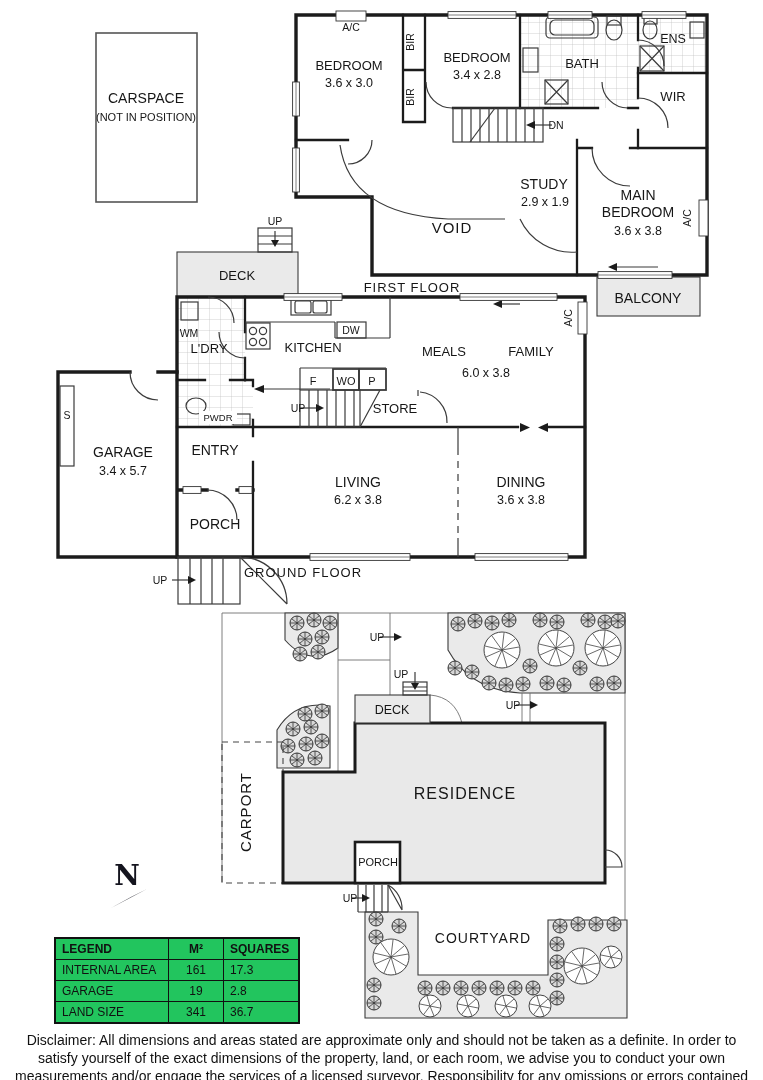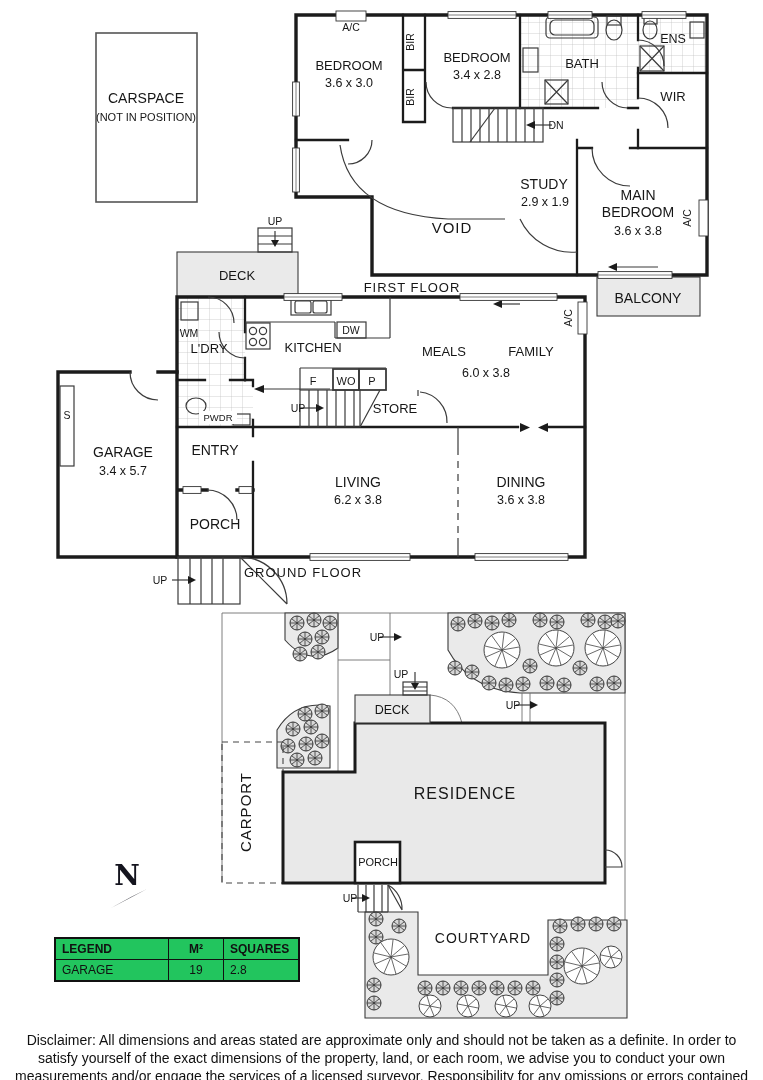--- a/index.html
+++ b/index.html
@@ -403,22 +403,32 @@
 </svg>
 
 <table id="legend">
   <tbody>
     <tr class="hd">
       <td class="c1">LEGEND</td>
       <td class="c2">M²</td>
       <td class="c3">SQUARES</td>
     </tr>
     <tr>
+      <td class="c1">INTERNAL AREA</td>
+      <td class="c2">161</td>
+      <td class="c3">17.3</td>
+    </tr>
+    <tr>
       <td class="c1">GARAGE</td>
       <td class="c2">19</td>
       <td class="c3">2.8</td>
     </tr>
+    <tr>
+      <td class="c1">LAND SIZE</td>
+      <td class="c2">341</td>
+      <td class="c3">36.7</td>
+    </tr>
   </tbody>
 </table>
 
 <div id="disclaimer">Disclaimer: All dimensions and areas stated are approximate only and should not be taken as a definite. In order to satisfy yourself of the exact dimensions of the property, land, or each room, we advise you to conduct your own measurements and/or engage the services of a licensed surveyor. Responsibility for any omissions or errors contained herein is expressly denied.</div>
 
 </div>
 
 </body></html>

